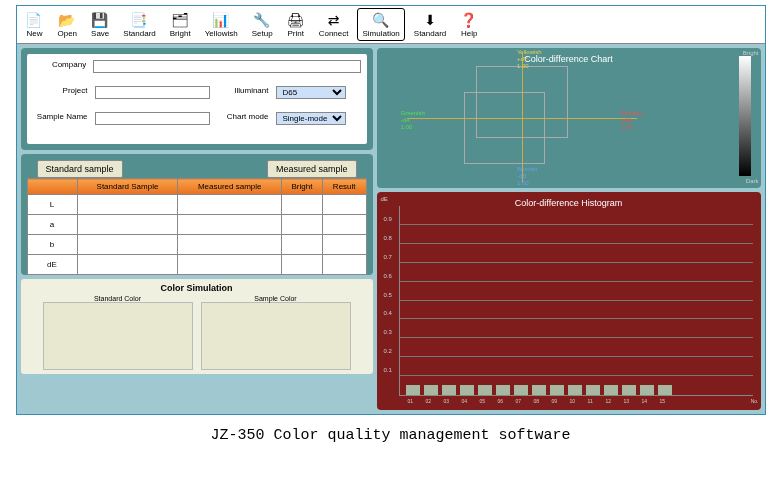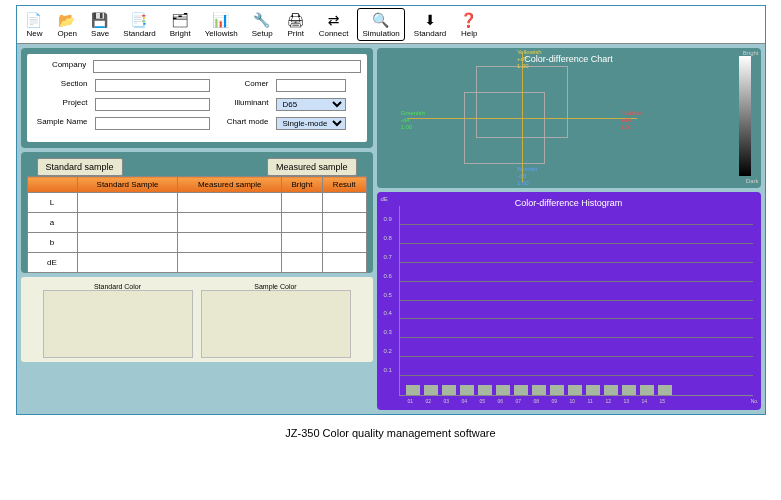--- a/index.html
+++ b/index.html
@@ -13,21 +13,21 @@
 .winbtn.close { background: #e05040; color: #fff; }
 .toolbar { background: #fff; border-bottom: 1px solid #888; display: flex; padding: 2px 4px; gap: 4px; }
 .toolbtn { display: flex; flex-direction: column; align-items: center; padding: 2px 4px; font-size: 8px; color: #000; cursor: pointer; border: 1px solid transparent; border-radius: 3px; }
 .toolbtn .ico { width: 18px; height: 18px; display: flex; align-items: center; justify-content: center; font-size: 14px; }
 .toolbtn.calib { border: 1px solid #000; }
 .content { display: flex; background: #a0c8d0; padding: 4px; gap: 4px; }
 .leftcol { width: 352px; display: flex; flex-direction: column; gap: 4px; }
 .rightcol { flex: 1; display: flex; flex-direction: column; gap: 4px; }
 .panel { background: #538f8f; border-radius: 4px; padding: 6px; }
 .whiteinner { background: #fff; border-radius: 2px; padding: 6px; }
-.formrow { display: flex; margin-bottom: 6px; gap:4px;}
+.formrow { display: flex; margin-bottom: 13px; gap:4px;}
 .formrow label { font-size: 8px; text-align: right; padding-right: 3px; width: 58px;}
 .formrow input, .formrow select { font-size: 8px; height: 13px; border: 1px solid #888; padding: 0 2px; background:#fff;}
 .formrow input{width:115px;}
 .formrow.double input.long{width:274px;}
 .formrow select { background: #cce0f8; width:70px;}
 .tabs { display: flex; justify-content: space-between; padding: 0 10px; }
 .tab { background: #e8e8d0; border: 1px solid #888; padding: 3px 8px; font-size: 9px; cursor: pointer; border-radius:2px;}
 .datatable { width: 100%; border-collapse: collapse; background: #fff; font-size: 8px; }
 .datatable th { background: linear-gradient(#f8a048,#e87020); color: #000; padding: 3px; border: 1px solid #888; font-weight: normal; }
 .datatable td { border: 1px solid #888; height: 20px; text-align: center; }
@@ -44,28 +44,28 @@
 .axisarea .rect { position: absolute; border: 1px solid #aaa; }
 .axisarea .vline { position: absolute; left: 50%; top: 0; bottom: 0; width: 1px; background: #ccad40; }
 .axisarea .hline { position: absolute; top: 50%; left: 0; right: 0; height: 1px; background: #ccad40; }
 .axlbl { position: absolute; font-size: 6px; line-height: 7px; }
 .axlbl.y { color: #ecd050; }
 .axlbl.g { color: #50e050; }
 .axlbl.r { color: #f05050; }
 .axlbl.b { color: #60a0f0; }
 .brightbar { position: absolute; right: 10px; top: 8px; width: 12px; height: 120px; background: linear-gradient(#fff,#000); }
 .brightlbl { position: absolute; right: 2px; font-size: 6px; color: #ccc; }
-.histo { position: relative; height: 218px; background: #6d28d9; }
+.histo { position: relative; height: 218px; background: #7f1d1d; }
 .histframe { position: absolute; left: 22px; right: 8px; top: 14px; bottom: 14px; border-left: 1px solid #888; border-bottom: 1px solid #888; }
 .histframe .grid { position: absolute; left: 0; right: 0; height: 1px; background: #777; }
 .histframe .ylbl { position: absolute; left: -16px; font-size: 6px; color: #ccc; transform: translateY(-50%);}
 .histframe .bars { position: absolute; bottom: 0; left: 6px; display: flex; gap: 4px; }
 .histframe .bar { width: 14px; height: 10px; background: #a8b8a0; }
 .histframe .xlbl { position: absolute; bottom: -9px; font-size: 5px; color: #ccc; }
-.caption { text-align: center; font-size: 11px; margin-top: 12px; font-family: Liberation Sans, sans-serif; }
+.caption { text-align: center; font-size: 15px; margin-top: 12px; font-family: Liberation Mono, monospace; }
 .delbl{position:absolute; left:4px; top:4px; font-size:6px; color:#ccc;}
 </style>
 </head>
 <body>
 
 <div class="window">
 
   <div class="toolbar" id="toolbar">
       <div class="toolbtn">
         <div class="ico">📄</div>
@@ -119,26 +119,20 @@
 
   <div class="content">
     <div class="leftcol">
       <div class="panel">
         <div class="whiteinner">
           <div class="formrow double">
               <label>Company</label>
               <input class="long" value="" style="">
             </div>
           <div class="formrow">
-              <label>Section</label>
-              <input value="" style="">
-              <label>Comer</label>
-              <input style="width: 70px;" value="">
-            </div>
-          <div class="formrow">
               <label>Project</label>
               <input value="" style="">
               <label>Illuminant</label>
               <select><option>D65</option></select>
             </div>
           <div class="formrow">
               <label>Sample Name</label>
               <input value="" style="">
               <label>Chart mode</label>
               <select><option>Single-model</option></select>
@@ -194,20 +188,21 @@
                 <td></td>
                 <td></td>
                 <td></td>
                 <td></td>
               </tr>
             </tbody>
           </table>
       </div>
 
       <div class="simpanel">
+        <div class="simtitle">Color Simulation</div>
         <div class="swatches">
           <div class="swatch">
               <div class="lbl">Standard Color</div>
               <div class="box"></div>
             </div>
           <div class="swatch">
               <div class="lbl">Sample Color</div>
               <div class="box"></div>
             </div>
         </div>

